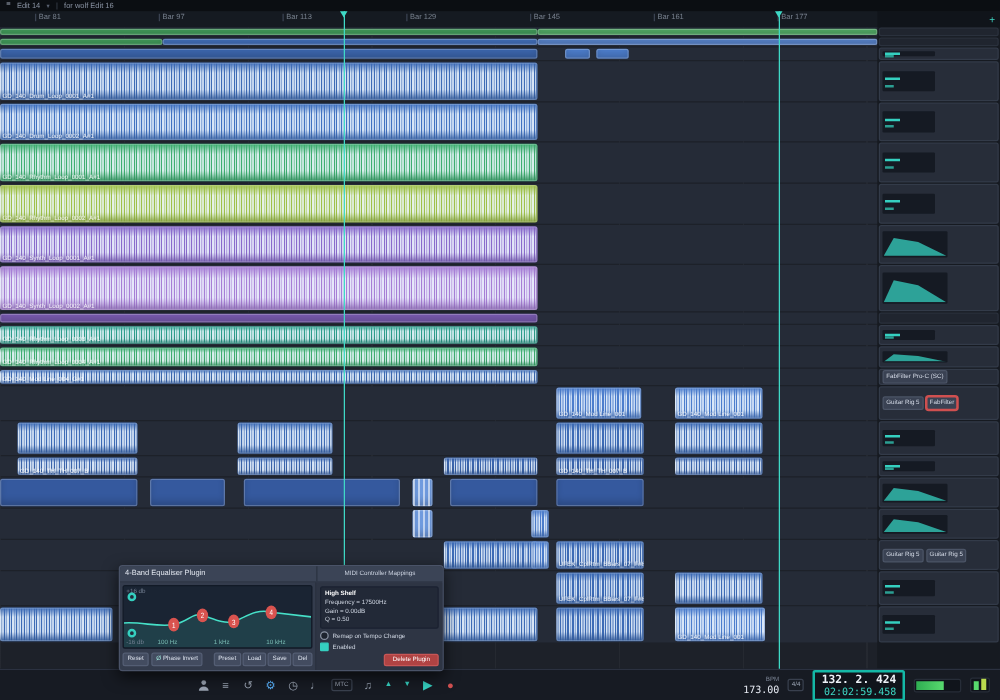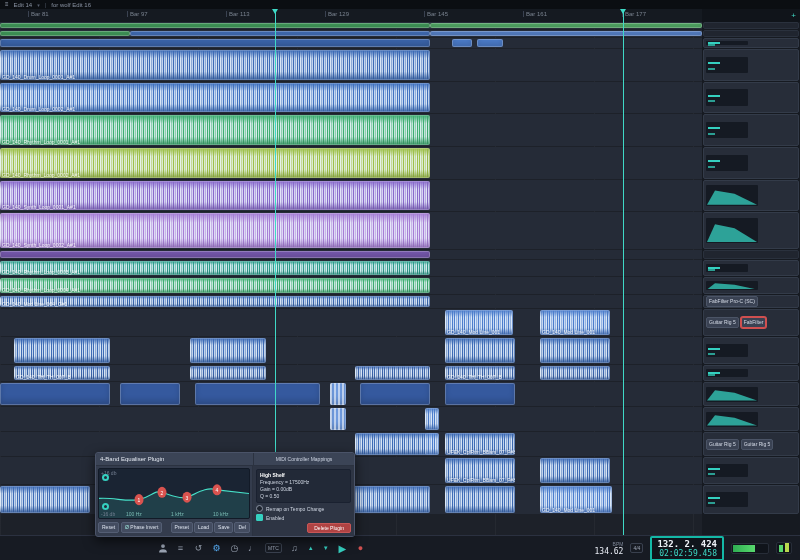--- a/index.html
+++ b/index.html
@@ -396,21 +396,21 @@
   <span class="t-ico">◷</span>
   <span class="t-ico">♩</span>
   <span class="t-chip">MTC</span>
   <span class="t-ico">♫</span>
   <span class="t-ico nudge">▲</span>
   <span class="t-ico nudge">▼</span>
   <span class="t-ico play">▶</span>
   <span class="t-ico rec">●</span>
   <span class="bpm-box">
     <span class="lbl">BPM</span>
-    <span class="val">134.62</span>
+    <span class="val">173.00</span>
   </span>
   <span class="t-chip">4/4</span>
   <span class="time-box">
     <span class="bars">132. 2. 424</span>
     <span class="time">02:02:59.458</span>
   </span>
   <span class="cpu-box"></span>
   <span class="mmeter">
       <i class="b1"></i>
       <i class="b2"></i>

